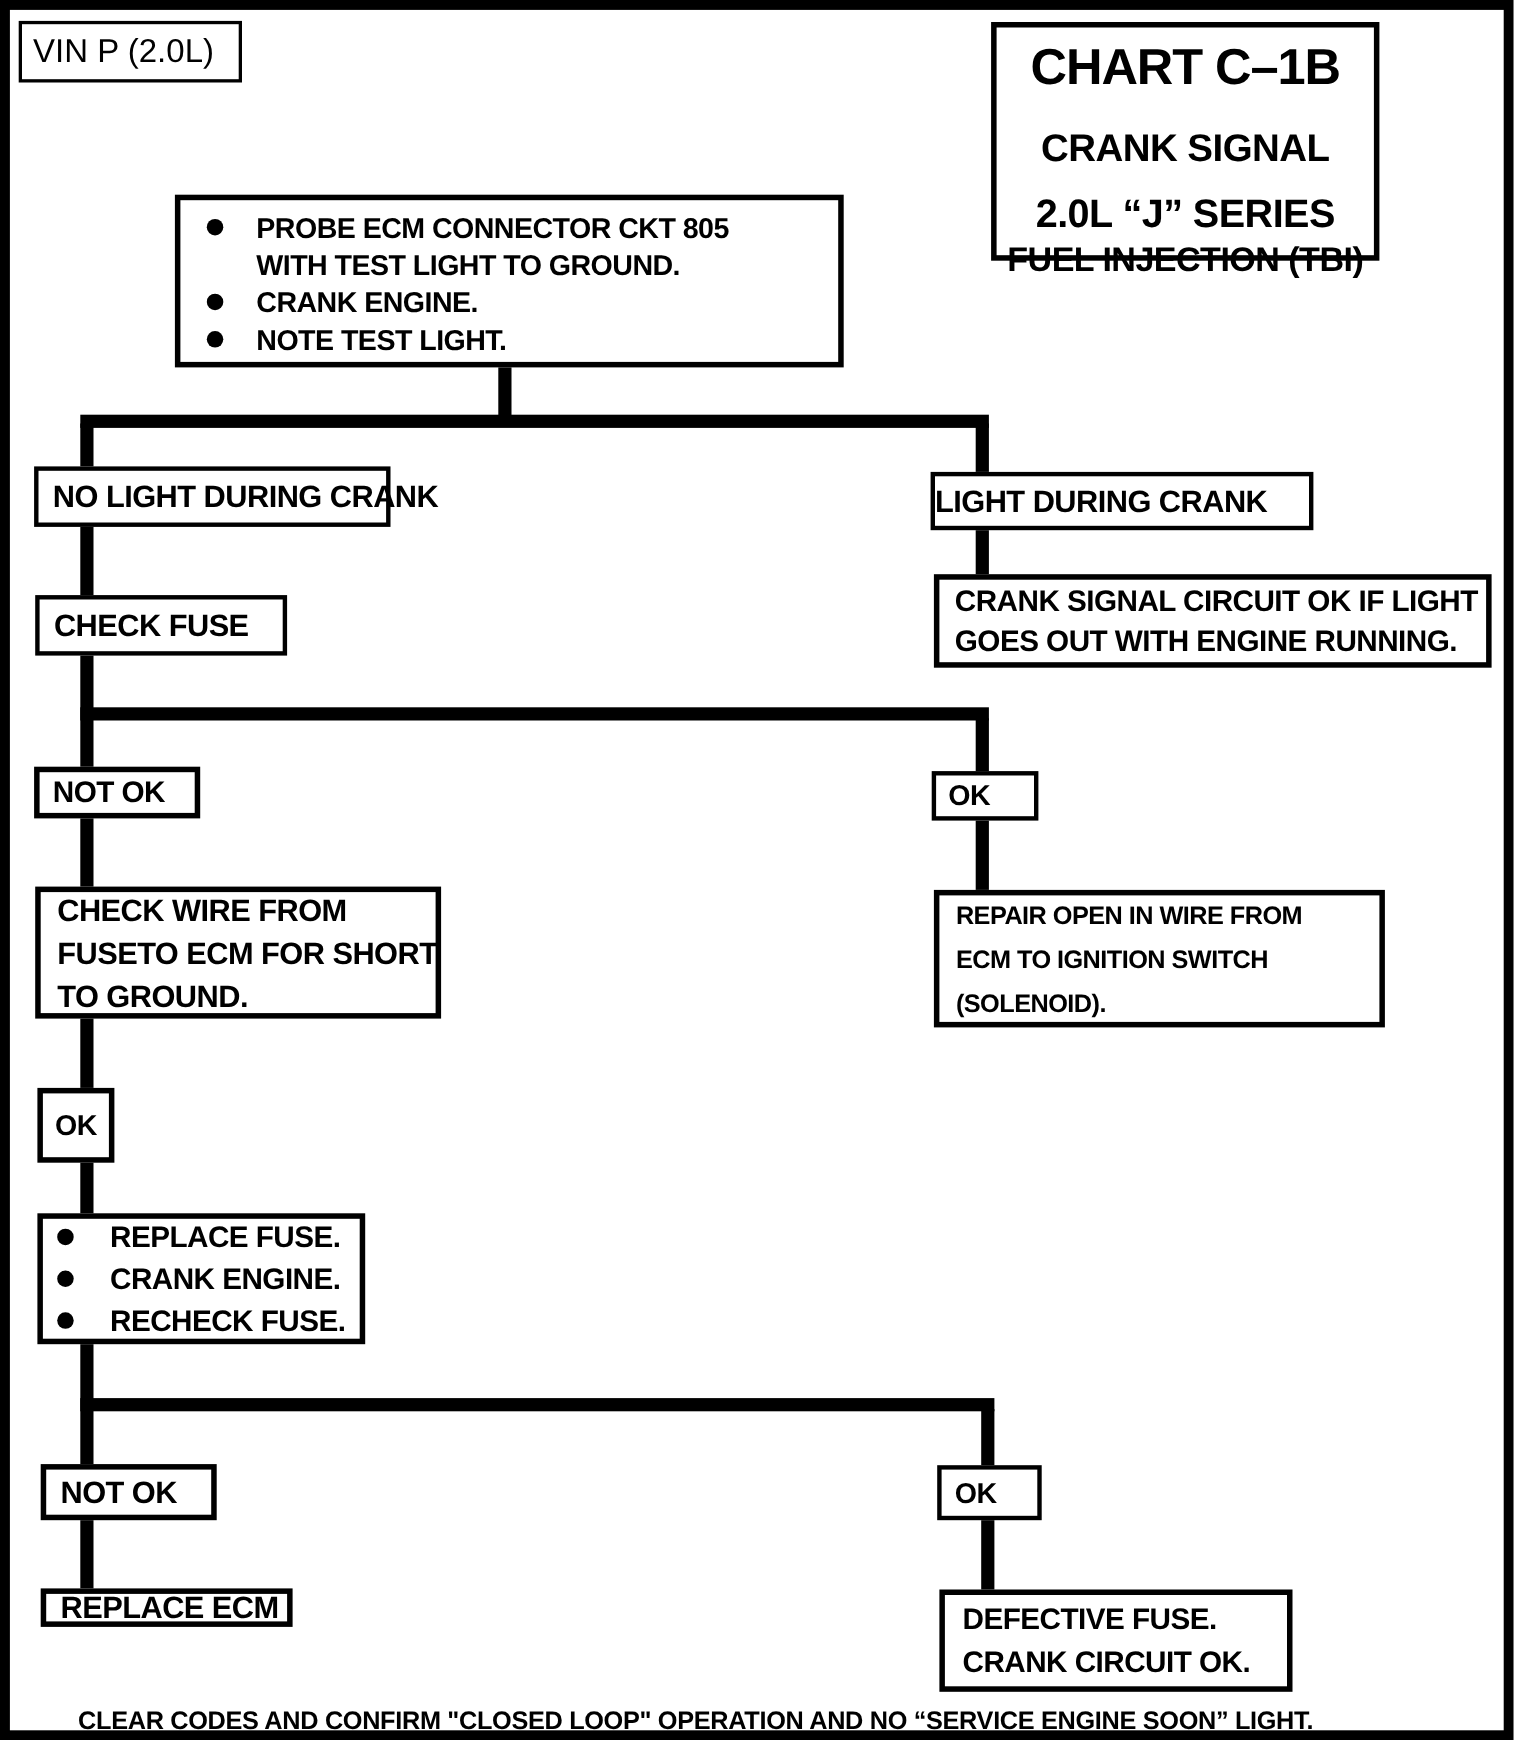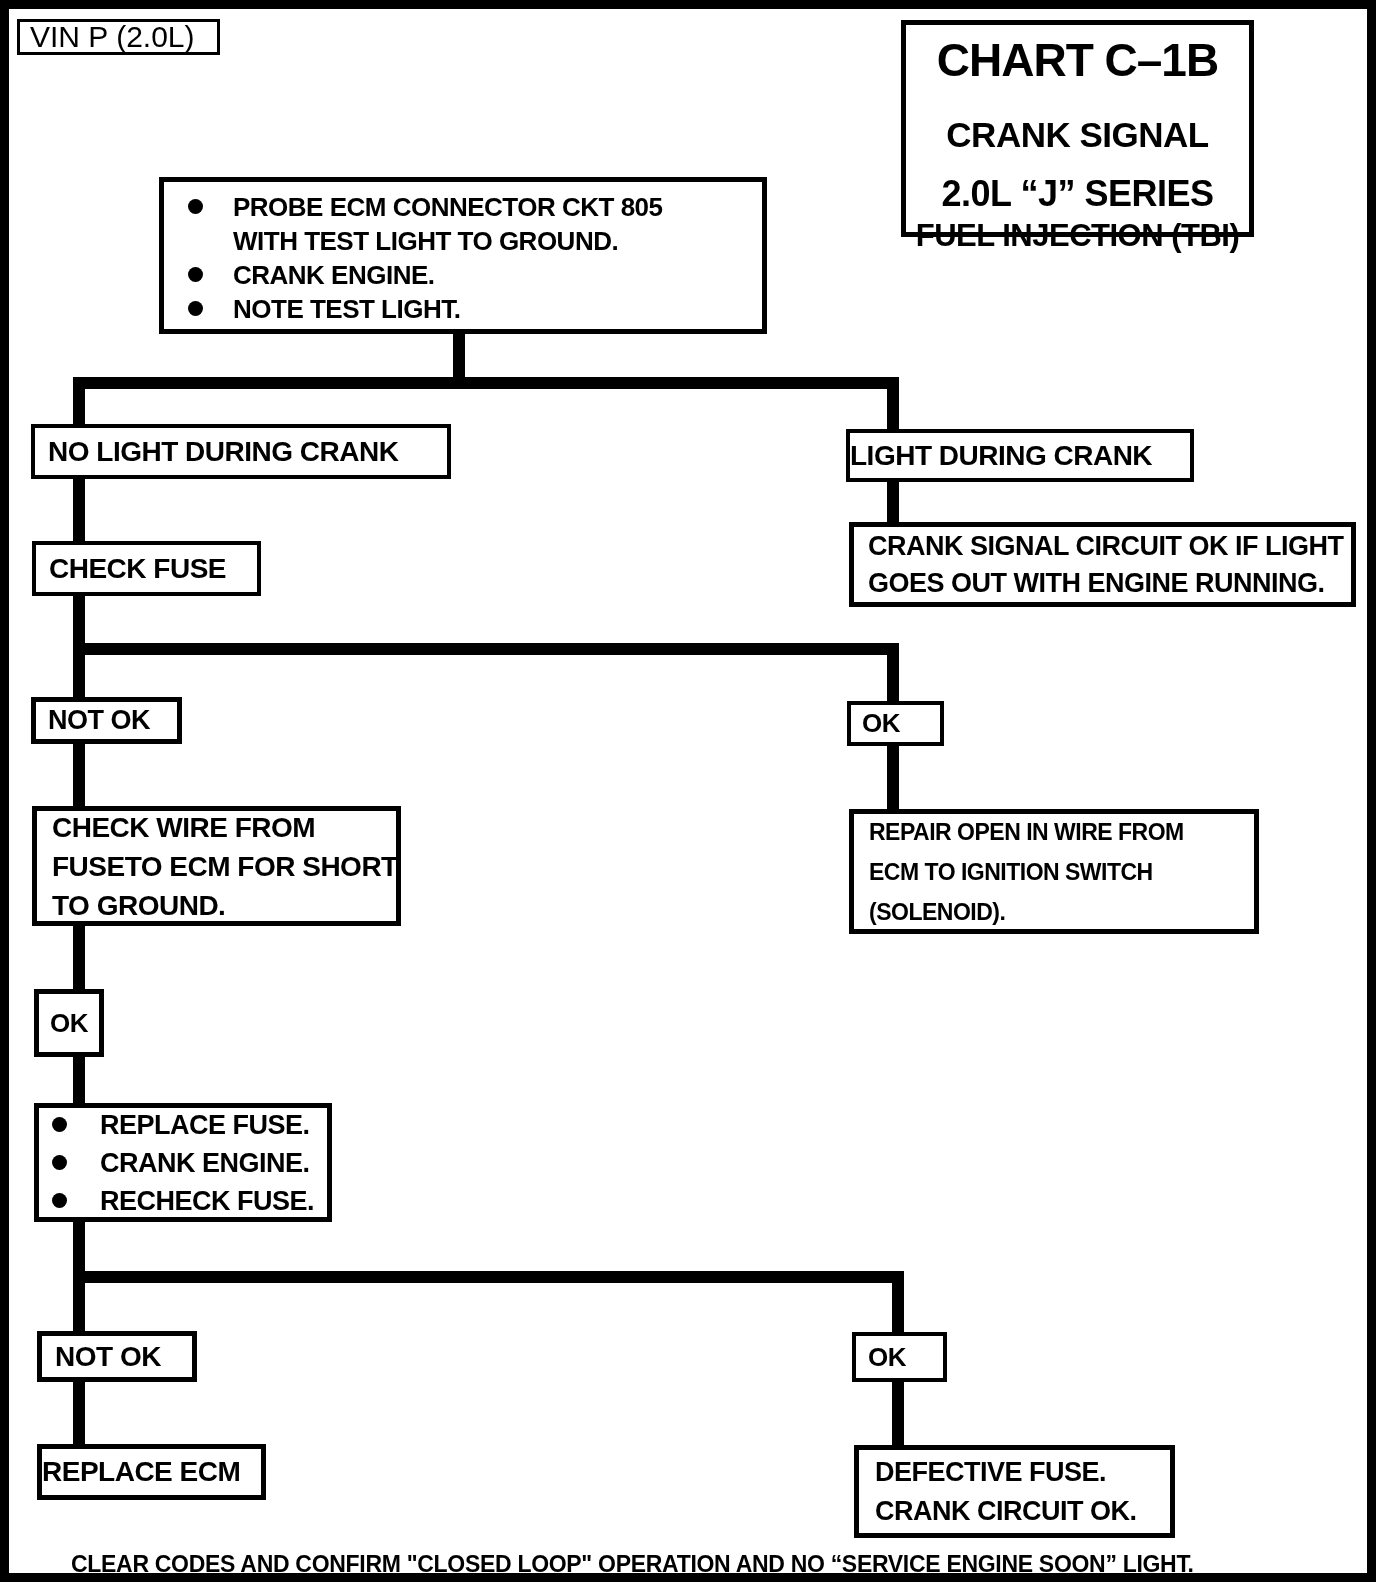--- a/index.html
+++ b/index.html
@@ -20,42 +20,42 @@
     box-sizing:border-box;
     display:flex;
     flex-direction:column;
     justify-content:center;
     font-weight:bold;
     letter-spacing:-0.5px;
   }
   .node .ln{white-space:nowrap;}
   .conn{position:absolute;background:#000;}
   
-  #vin{left:8px;top:10px;width:203px;height:36px;border-width:3px;
+  #vin{left:8px;top:10px;width:203px;height:56px;border-width:3px;
        font-weight:normal;font-size:30px;padding-left:10px;letter-spacing:0;}
   #titlebox{left:892px;top:11px;width:353px;height:217px;border-width:5px;
        text-align:center;justify-content:flex-start;}
   #title1{font-size:46px;margin-top:8px;letter-spacing:-1px;}
   #title2{font-size:35px;margin-top:28px;}
   #title3{font-size:36px;margin-top:18px;}
   #title4{font-size:31px;margin-top:3px;}
   #step1{left:150px;top:168px;width:608px;height:157px;padding:14px 20px 10px 24px;justify-content:center;}
-  #noLight{left:22px;top:415px;width:420px;height:55px;border-width:4px;font-size:28px;padding-left:13px;}
+  #noLight{left:22px;top:415px;width:324px;height:55px;border-width:4px;font-size:28px;padding-left:13px;}
   #light{left:837px;top:420px;width:348px;height:53px;border-width:4px;font-size:28px;}
   #checkFuse{left:23px;top:532px;width:229px;height:55px;border-width:4px;font-size:28px;padding-left:13px;}
   #crankOk{left:840px;top:513px;width:507px;height:85px;font-size:27px;line-height:37px;padding-left:14px;}
   #notOk1{left:22px;top:688px;width:151px;height:47px;font-size:27px;padding-left:12px;}
   #ok1{left:838px;top:692px;width:97px;height:45px;border-width:4px;font-size:26px;padding-left:11px;}
   #checkWire{left:23px;top:797px;width:369px;height:120px;font-size:28px;line-height:39px;padding-left:15px;}
   #repairOpen{left:840px;top:800px;width:410px;height:125px;font-size:23px;line-height:40px;padding-left:15px;}
   #ok2{left:25px;top:980px;width:70px;height:68px;font-size:26px;padding-left:11px;}
   #fuseSteps{left:25px;top:1094px;width:298px;height:119px;padding:8px 6px 8px 13px;}
   #notOk2{left:28px;top:1322px;width:160px;height:51px;font-size:28px;padding-left:13px;}
   #ok3{left:843px;top:1323px;width:95px;height:50px;border-width:4px;font-size:26px;padding-left:12px;}
-  #replaceEcm{left:28px;top:1435px;width:229px;height:56px;font-size:28px;padding-left:0;}
+  #replaceEcm{left:28px;top:1435px;width:229px;height:35px;font-size:28px;padding-left:13px;}
   #defFuse{left:845px;top:1436px;width:321px;height:93px;font-size:27px;line-height:39px;padding-left:16px;}
   #footer{
     position:absolute;left:62px;top:1542px;width:1190px;
     font-weight:bold;font-size:23px;letter-spacing:-0.3px;white-space:nowrap;
   }
   
   .brow{display:flex;align-items:flex-start;font-weight:bold;}
   .dot{width:15px;height:15px;border-radius:50%;background:#000;flex:0 0 15px;margin-top:9px;}
   #step1 .brow{font-size:26px;line-height:34px;}
   #step1 .dot{margin-right:30px;}

